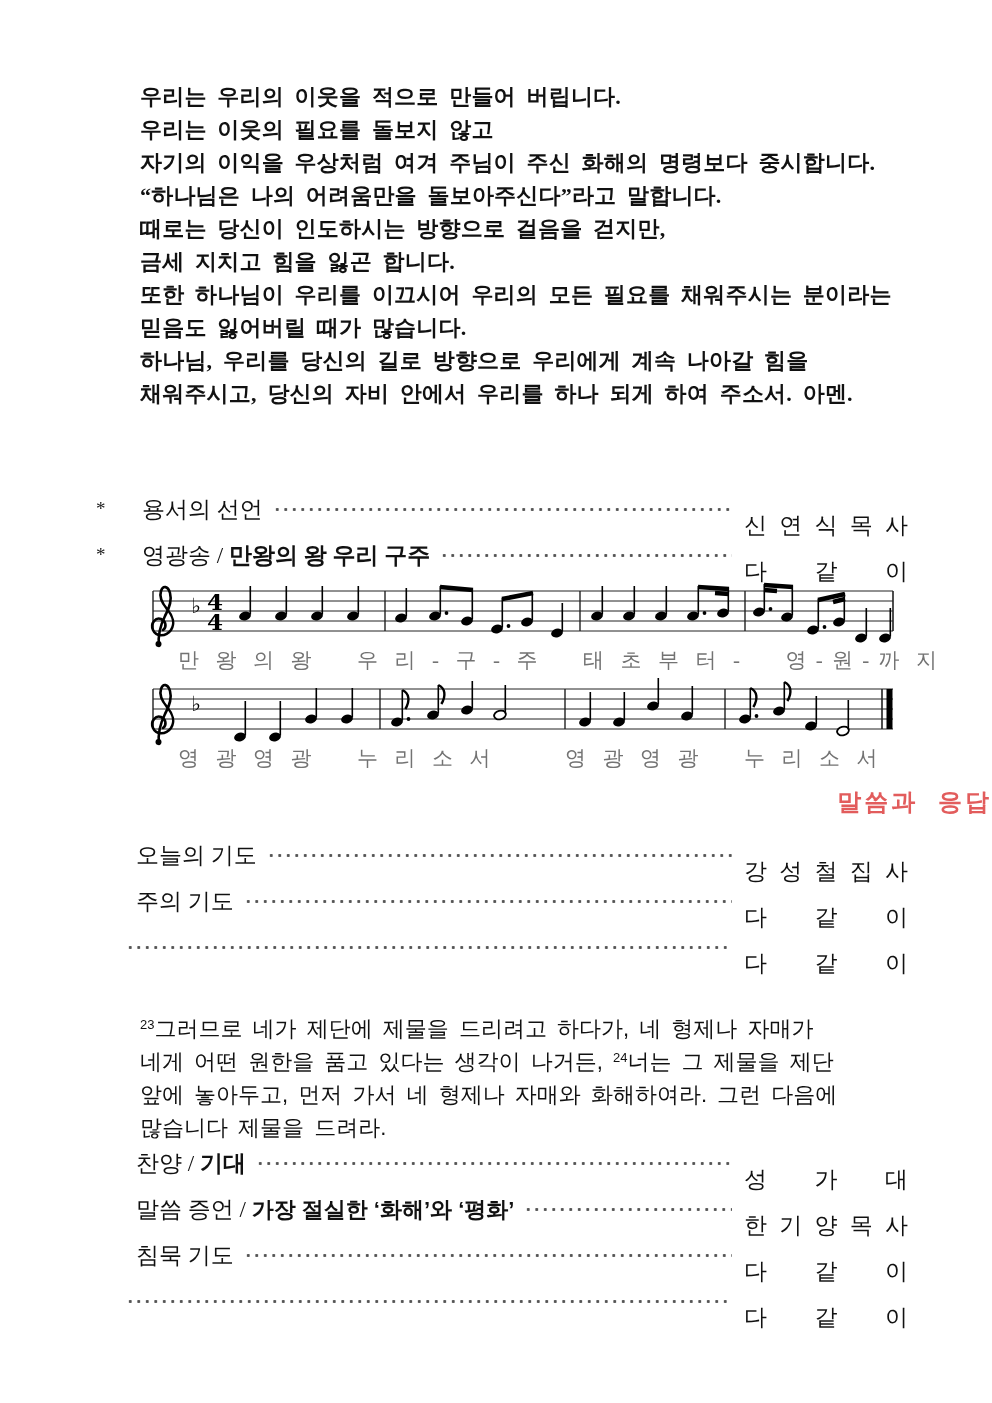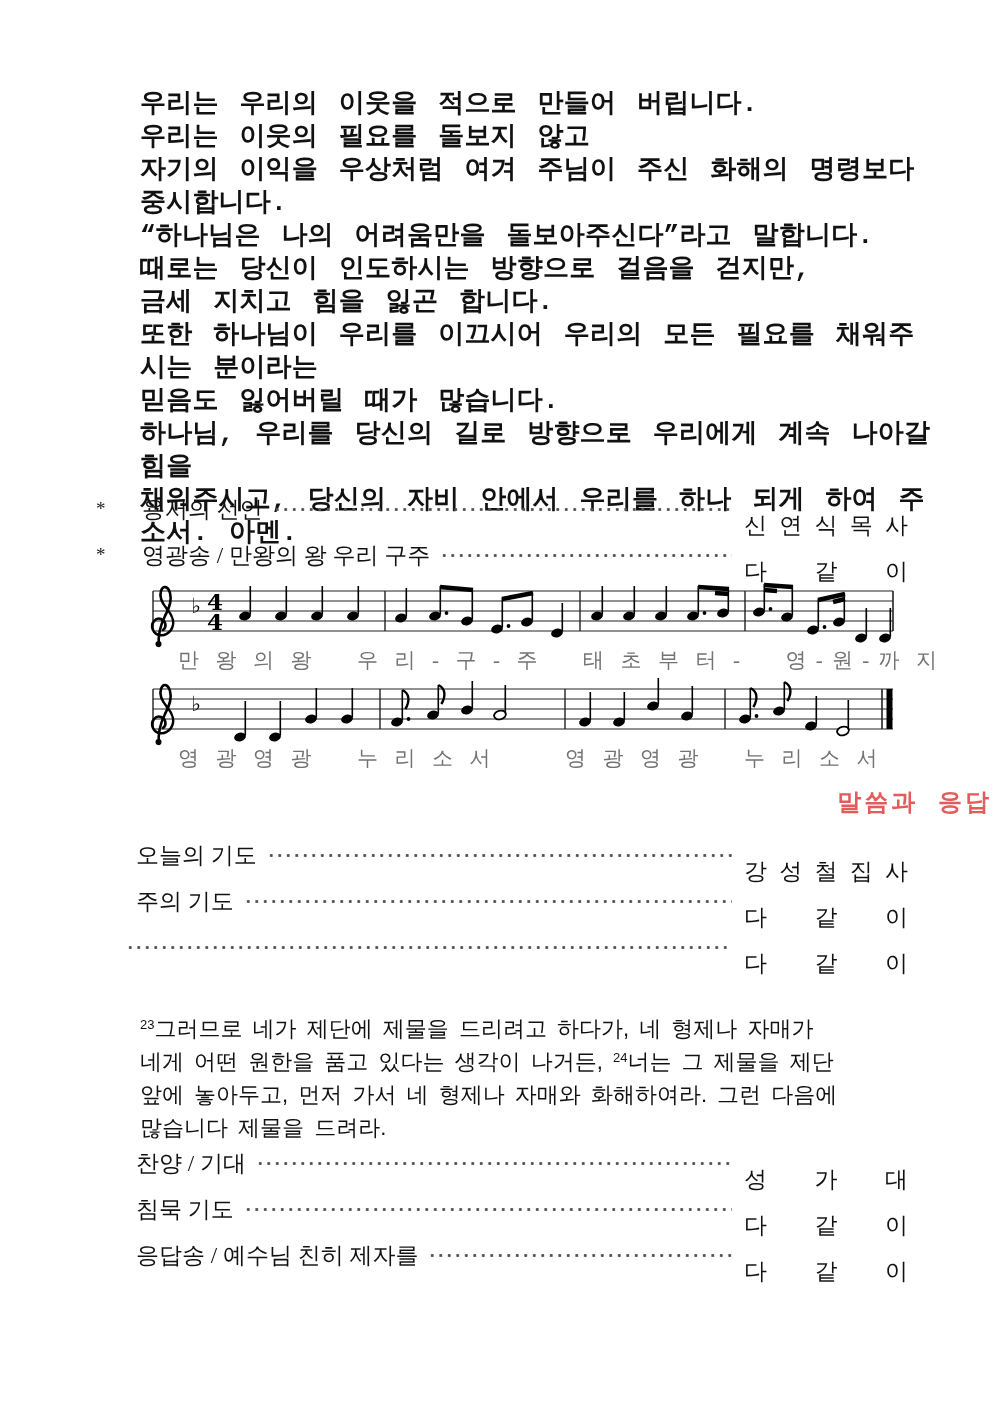--- a/index.html
+++ b/index.html
@@ -1,32 +1,32 @@
 <!DOCTYPE html>
 <html><head>
 <meta charset="utf-8">
 <style>
   html,body{margin:0;padding:0;background:#ffffff;}
   #page{position:relative;width:992px;height:1403px;background:#ffffff;color:#111;
         font-family:"Liberation Serif",serif;overflow:hidden;}
 
-  .prayer{position:absolute;left:140px;top:88px;width:800px;
-          font-family:Liberation Mono, monospace;font-weight:bold;
-          font-size:26px;line-height:33px;word-spacing:5px;letter-spacing:.2px;}
+  .prayer{position:absolute;left:140px;top:80px;width:800px;
+          font-family:Liberation Serif, serif;font-weight:bold;
+          font-size:22px;line-height:33px;word-spacing:5px;letter-spacing:.2px;}
 
   .psection{position:absolute;left:96px;width:812px;}
   #sec-top{top:486px;}
   #sec-mid{top:832px;}
   #sec-bottom{top:1140px;}
   .row{display:flex;align-items:center;height:46px;
        font-family:"Liberation Serif",serif;font-size:23px;}
   .row .star{width:26px;font-size:19px;color:#222;flex:0 0 auto;}
   .row .star.empty{width:20px;}
   .row .label{white-space:pre;flex:0 0 auto;margin-left:20px;}
-  .title-serif{font-weight:normal;text-align:right;}
+  .title-serif{font-weight:bold;text-align:right;}
   .title-sans{font-weight:bold;font-family:"Liberation Sans",sans-serif;font-size:22px;}
   .leader{flex:1 1 auto;align-self:stretch;margin:0 12px 0 10px;
           background:radial-gradient(circle,#555 1.3px,transparent 1.7px) left center/8.5px 9px repeat-x;}
   .name{flex:0 0 auto;width:164px;text-align:justify;text-align-last:justify;margin-top:32px;}
 
   .staff{position:absolute;left:145px;width:752px;height:80px;}
   #staff1{top:576px;}
   #staff2{top:674px;}
   .lyrics{position:absolute;font-size:21px;letter-spacing:2px;white-space:pre;
           font-family:"Liberation Serif",serif;color:#737373;}
@@ -316,25 +316,30 @@
 
   <div class="psection" id="sec-bottom">
       <div class="row">
         <span class="star empty"></span>
         <span class="label"><span>찬양 / </span><span class="title-serif">기대</span></span>
         <span class="leader"></span>
         <span class="name">성 가 대</span>
       </div>
       <div class="row">
         <span class="star empty"></span>
+        <span class="label"><span>말씀 증언 / </span><span class="title-sans">가장 절실한 ‘화해’와 ‘평화’</span></span>
+        <span class="leader"></span>
+        <span class="name">한 기 양 목 사</span>
+      </div>
+      <div class="row">
+        <span class="star empty"></span>
         <span class="label"><span>침묵 기도</span></span>
         <span class="leader"></span>
         <span class="name">다 같 이</span>
       </div>
       <div class="row">
         <span class="star empty"></span>
-        <span class="label"><span>응답송 / </span><span class="title-serif">예수님 친히 제자를</span></span>
         <span class="leader"></span>
         <span class="name">다 같 이</span>
       </div>
     </div>
 
 </div>
 
 </body></html>

